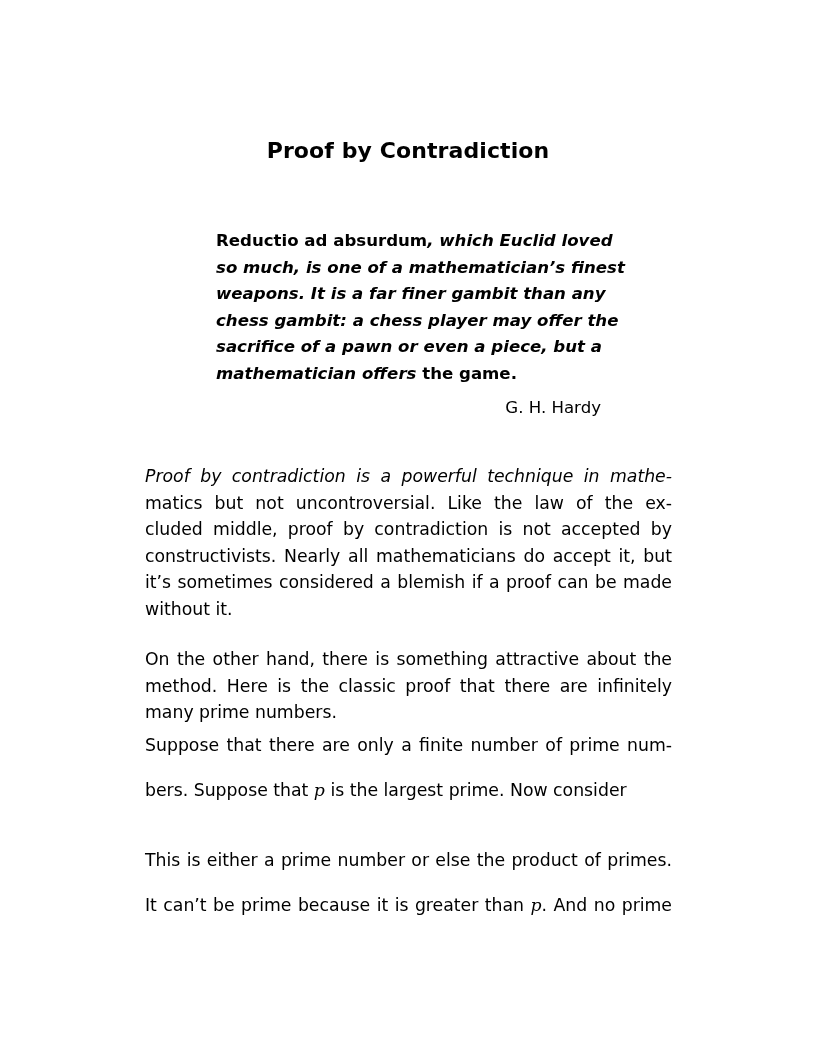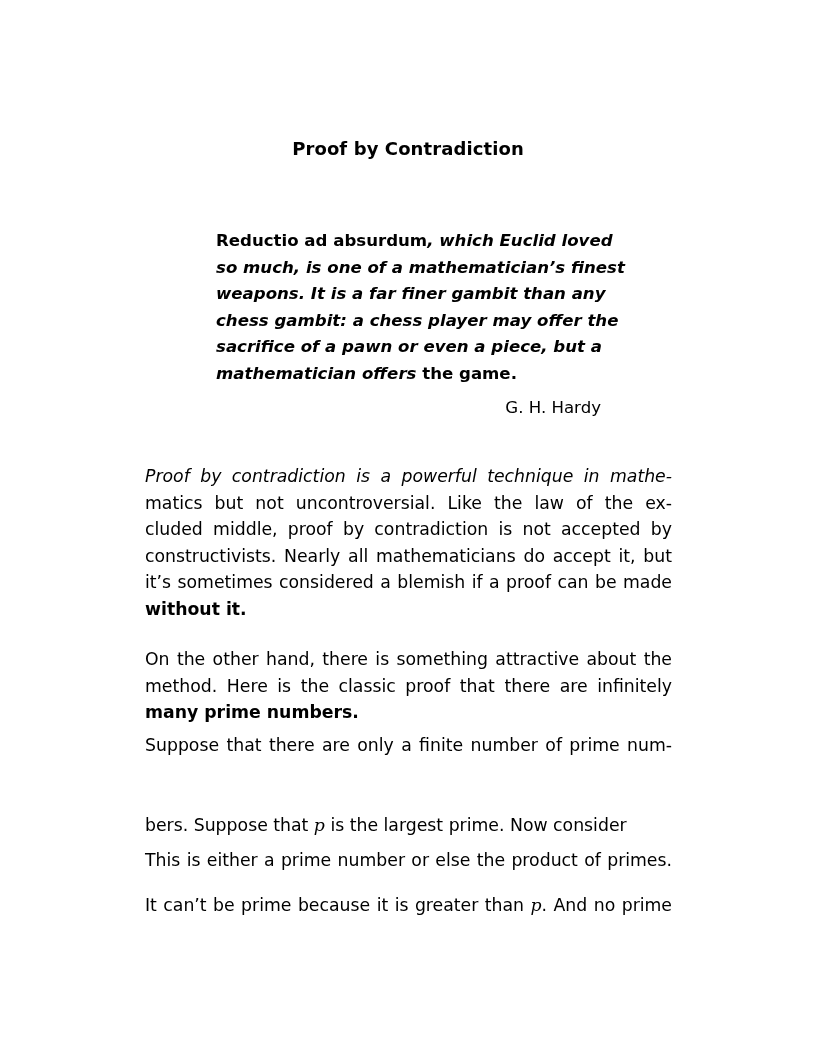--- a/index.html
+++ b/index.html
@@ -1,21 +1,21 @@
 <!DOCTYPE html>
 <html><head>
 <meta charset="utf-8">
 <style>
   html, body { margin: 0; padding: 0; background: #ffffff; }
   body { width: 816px; height: 1056px; position: relative; overflow: hidden; color: #000; }
   .page { position: absolute; left: 0; top: 0; width: 816px; height: 1056px; }
   .title {
     position: absolute; left: 0; width: 816px; top: 138px;
     text-align: center; font-family: "DejaVu Sans", sans-serif;
-    font-weight: bold; font-size: 18px; letter-spacing: 0.1px;
+    font-weight: bold; font-size: 22px; letter-spacing: 0.1px;
   }
   .line {
     position: absolute; white-space: nowrap;
     font-family: "DejaVu Sans", sans-serif; font-size: 17.2px;
     line-height: 26.5px; height: 26.5px;
   }
   .just { text-align: justify; text-align-last: justify; }
   .quote-line { left: 216px; width: 385px; font-size: 16.6px; font-weight: bold; }
   .body-line { left: 145px; width: 527px; font-size: 17.3px; }
   .last { text-align: left; text-align-last: left; }
@@ -47,32 +47,32 @@
     </div>
     <div class="attrib">G. H. Hardy</div>
   </div>
 
   <div>
     <div class="line body-line just" style="top:463px;font-style:italic;">Proof by contradiction is a powerful technique in mathe-</div>
     <div class="line body-line just" style="top:489.5px;">matics but not uncontroversial.  Like the law of the ex-</div>
     <div class="line body-line just" style="top:516px;">cluded middle, proof by contradiction is not accepted by</div>
     <div class="line body-line just" style="top:542.5px;">constructivists. Nearly all mathematicians do accept it, but</div>
     <div class="line body-line just" style="top:569px;">it’s sometimes considered a blemish if a proof can be made</div>
-    <div class="line body-line last" style="top:595.5px;font-weight:bold;">without it.</div>
+    <div class="line body-line last" style="top:595.5px;">without it.</div>
   </div>
 
   <div>
     <div class="line body-line just" style="top:646px;">On the other hand, there is something attractive about the</div>
     <div class="line body-line just" style="top:672.5px;">method.  Here is the classic proof that there are infinitely</div>
-    <div class="line body-line last" style="top:699px;font-weight:bold;">many prime numbers.</div>
+    <div class="line body-line last" style="top:699px;">many prime numbers.</div>
   </div>
 
   <div>
     <div class="line body-line just" style="top:732px;">Suppose that there are only a finite number of prime num-</div>
-    <div class="line body-line last" style="top:776.5px;margin-top:35px;">
+    <div class="line body-line last" style="top:776.5px;">
       <span>bers. Suppose that </span><span class="math">p</span><span> is the largest prime. Now consider</span>
     </div>
   </div>
 
 
   <div>
     <div class="line body-line just" style="top:847px;">This is either a prime number or else the product of primes.</div>
     <div class="line body-line just" style="top:891.5px;">
       <span>It can’t be prime because it is greater than </span><span class="math">p</span><span>.  And no prime</span>
     </div>

